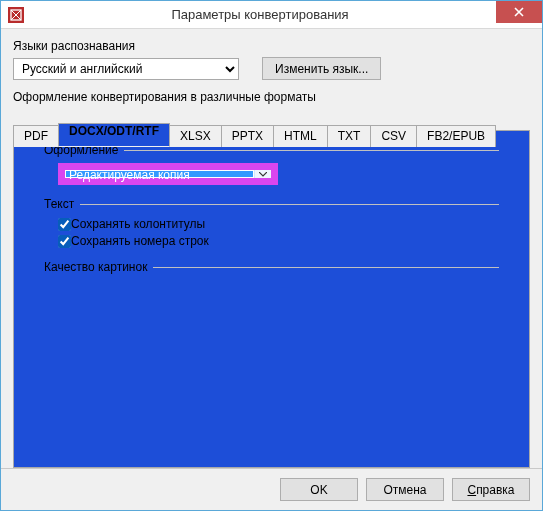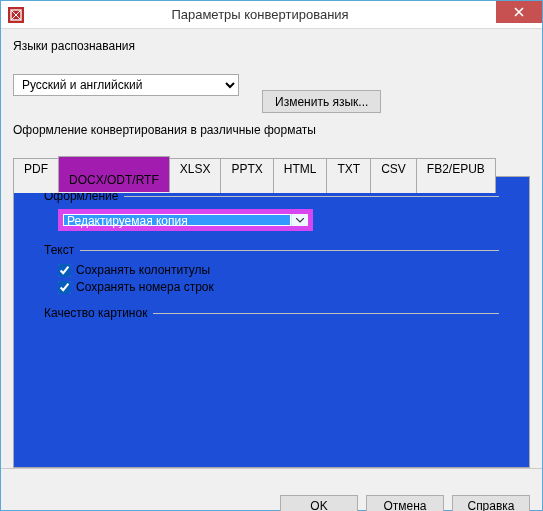--- a/index.html
+++ b/index.html
@@ -83,45 +83,45 @@
   }
   .lang-combo { width: 226px; }
   button.std {
     height: 23px;
     border: 1px solid #adadad;
     background: #e1e1e1;
     font-family: inherit;
     font-size: 12px;
     padding: 0 12px;
     cursor: default;
-    margin-top: 33px;
   }
   .tabs-row {
     display: flex;
     position: relative;
     top: 17px;
     z-index: 2;
   }
   .tab {
     border: 1px solid #a9a9a9;
     border-bottom: none;
     background: #f0f0f0;
     padding: 3px 10px 4px 10px;
     font-size: 12px;
     margin-right: -1px;
     cursor: default;
     position: relative;
   }
   .tab.active {
-    background: #a21caf;
+    background: #1d4ed8;
     border-bottom: 1px solid #f0f0f0;
     z-index: 3;
-    padding-top: 16px;
+    padding-top: 0;
     padding-bottom: 5px;
     margin-top: -2px;
+    font-weight: bold;
   }
   .tab-panel {
     border: 1px solid #a9a9a9;
     flex: 1;
     padding: 12px 30px;
     background: #1d4ed8;
     z-index: 1;
   }
   .fieldset {
     margin-bottom: 12px;
@@ -137,24 +137,24 @@
   }
   .fieldset-header .line {
     flex: 1;
     height: 1px;
     background: #c0c0c0;
   }
   .fieldset-body {
     padding-left: 14px;
   }
   .layout-combo-highlight {
-    border: 5px solid #d946ef;
+    border: 7px solid #d946ef;
     background: #fff;
     height: 22px;
-    width: 255px;
+    width: 220px;
     display: flex;
     align-items: stretch;
     font-size: 12px;
   }
   .layout-combo-highlight .sel {
     flex: 1;
     background: #3399ff;
     color: #fff;
     margin: 1px;
     padding: 1px 3px 0 3px;
@@ -166,21 +166,20 @@
     border-left: 1px solid #cfe7ff;
     background: #eef6ff;
     display: flex;
     align-items: center;
     justify-content: center;
     color: #333;
   }
   .checkrow {
     display: flex;
     align-items: center;
-    gap: 5px;
     margin: 3px 0;
     font-size: 12px;
   }
   .checkrow input[type=checkbox] {
     width: 13px;
     height: 13px;
     margin: 0;
     accent-color: #075dbb;
   }
   .quality-combo { width: 226px; }

